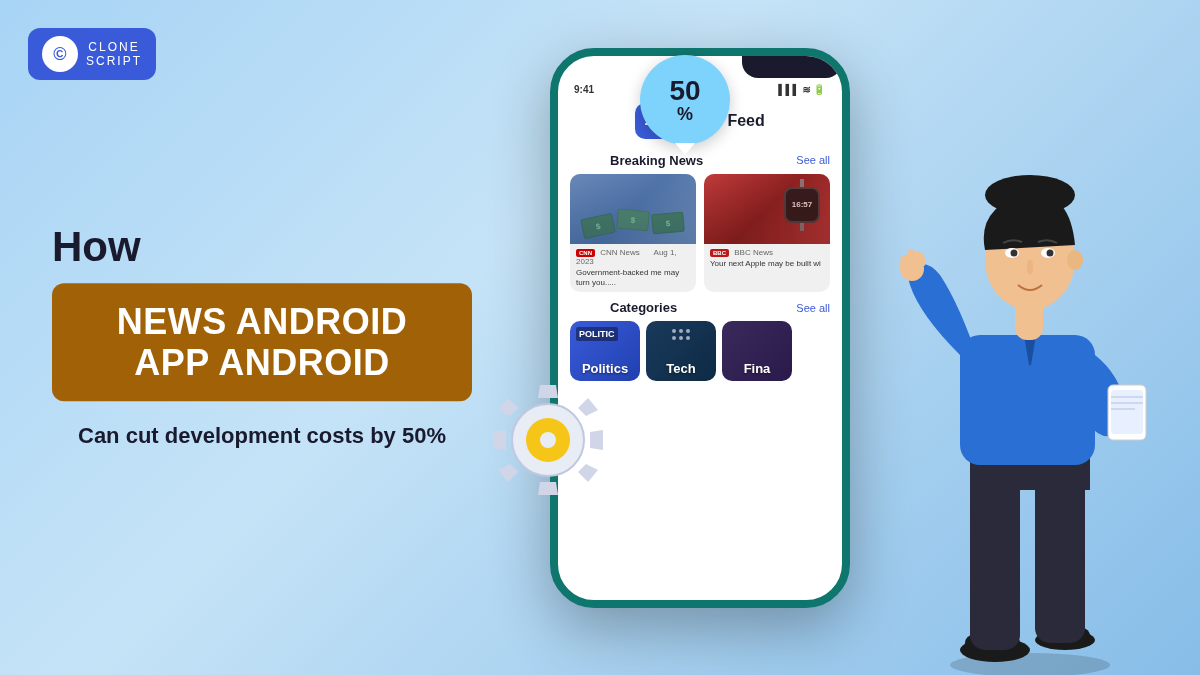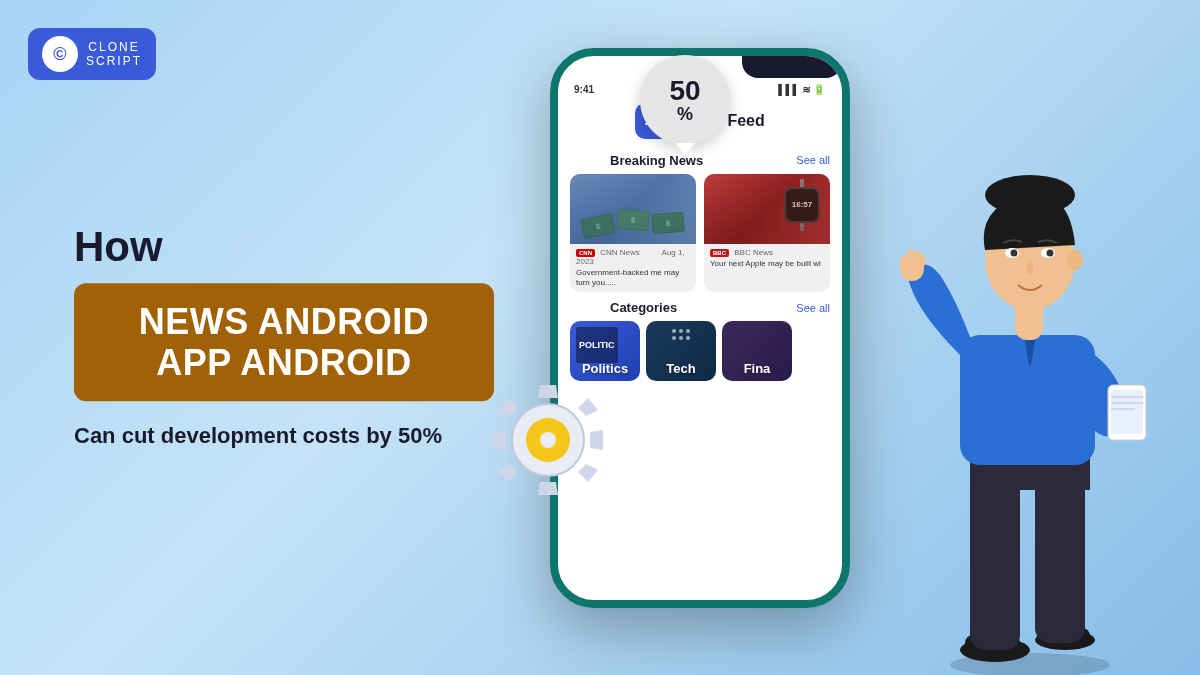--- a/index.html
+++ b/index.html
@@ -51,21 +51,21 @@
       display: block;
       font-size: 12px;
       font-weight: normal;
       letter-spacing: 2px;
       text-transform: uppercase;
     }
 
     
     .left-content {
       position: absolute;
-      left: 74px;
+      left: 52px;
       top: 50%;
       transform: translateY(-50%);
       width: 420px;
     }
 
     .how-text {
       font-size: 42px;
       font-weight: bold;
       color: #1a1a2e;
       margin-bottom: 12px;
@@ -84,20 +84,21 @@
       font-weight: 900;
       line-height: 1.15;
       text-align: center;
       letter-spacing: 0.5px;
     }
 
     .subtitle-text {
       font-size: 22px;
       font-weight: 700;
       color: #1a1a2e;
+      text-align: center;
       line-height: 1.4;
     }
 
     
     .phone-area {
       position: absolute;
       left: 530px;
       top: 50%;
       transform: translateY(-50%);
       width: 340px;
@@ -321,21 +322,21 @@
       right: 460px;
       top: 55px;
       width: 100px;
       height: 100px;
       z-index: 20;
     }
 
     .percent-circle {
       width: 90px;
       height: 90px;
-      background: #e5e5e5;
+      background: #7dd3fc;
       border-radius: 50%;
       display: flex;
       align-items: center;
       justify-content: center;
       flex-direction: column;
       box-shadow: 0 4px 15px rgba(0,0,0,0.2);
       position: relative;
     }
 
     .percent-circle::after {
@@ -382,21 +383,21 @@
     }
 
     
     .politics-icon {
       position: absolute;
       top: 6px;
       left: 6px;
       font-size: 9px;
       color: white;
       background: rgba(0,0,0,0.4);
-      padding: 13px 3px;
+      padding: 2px 3px;
       border-radius: 2px;
       font-weight: bold;
     }
 
     
     .tech-dots {
       position: absolute;
       top: 8px;
       left: 50%;
       transform: translateX(-50%);
@@ -503,21 +504,21 @@
               </div>
               <div style="width:32px;height:20px;background:#3a7a3a;border-radius:2px;transform:rotate(-5deg);border:1px solid #2a6a2a;margin-top:-3px;display:flex;align-items:center;justify-content:center;">
                 <span style="color:#90ee90;font-size:8px;font-weight:bold;">$</span>
               </div>
             </div>
             <div style="position:absolute;top:0;left:0;right:0;bottom:0;background:linear-gradient(to bottom, rgba(100,130,180,0.3), rgba(60,90,140,0.5));"></div>
           </div>
           <div class="news-card-info">
             <div class="news-card-source">
               <span class="news-badge-cnn">CNN</span>
-              <span style="margin-right:20px;">CNN News</span>
+              <span style="margin-right:12px;">CNN News</span>
               <span>Aug 1, 2023</span>
             </div>
             <div class="news-card-text">Government-backed me may turn you.....</div>
           </div>
         </div>
         <div class="news-card">
           <div class="news-card-img news-card-img-watch">
 
             <div style="position:absolute;right:10px;top:5px;width:36px;height:44px;">
               <div style="width:4px;height:8px;background:#888;margin:0 auto 0;"></div>

